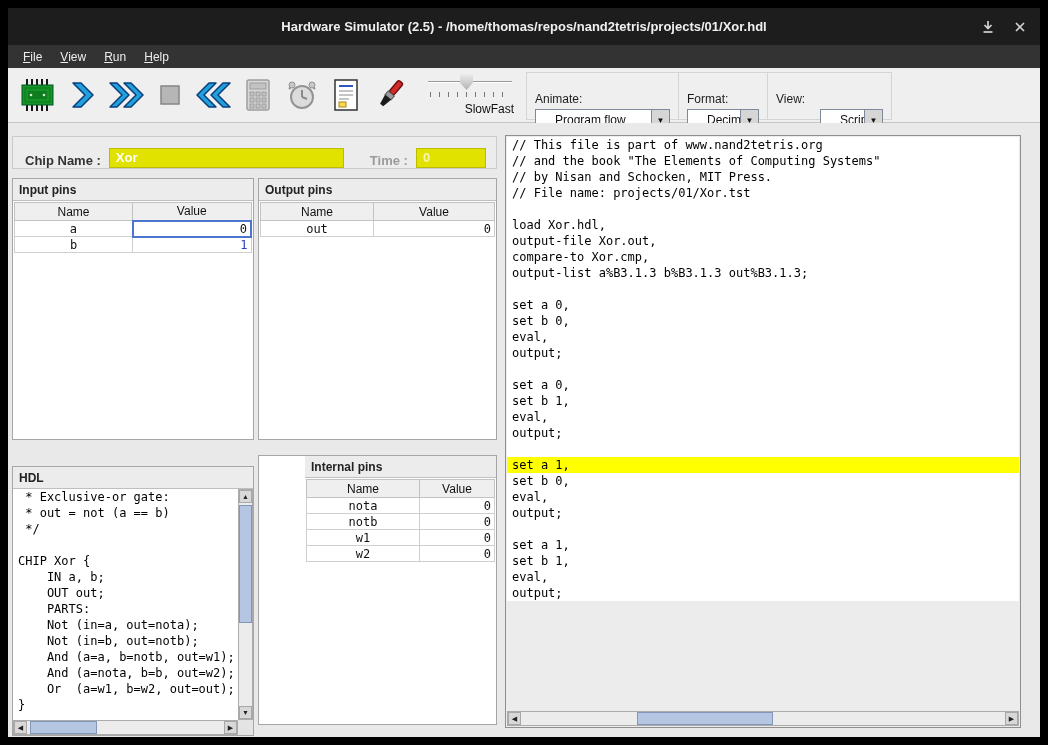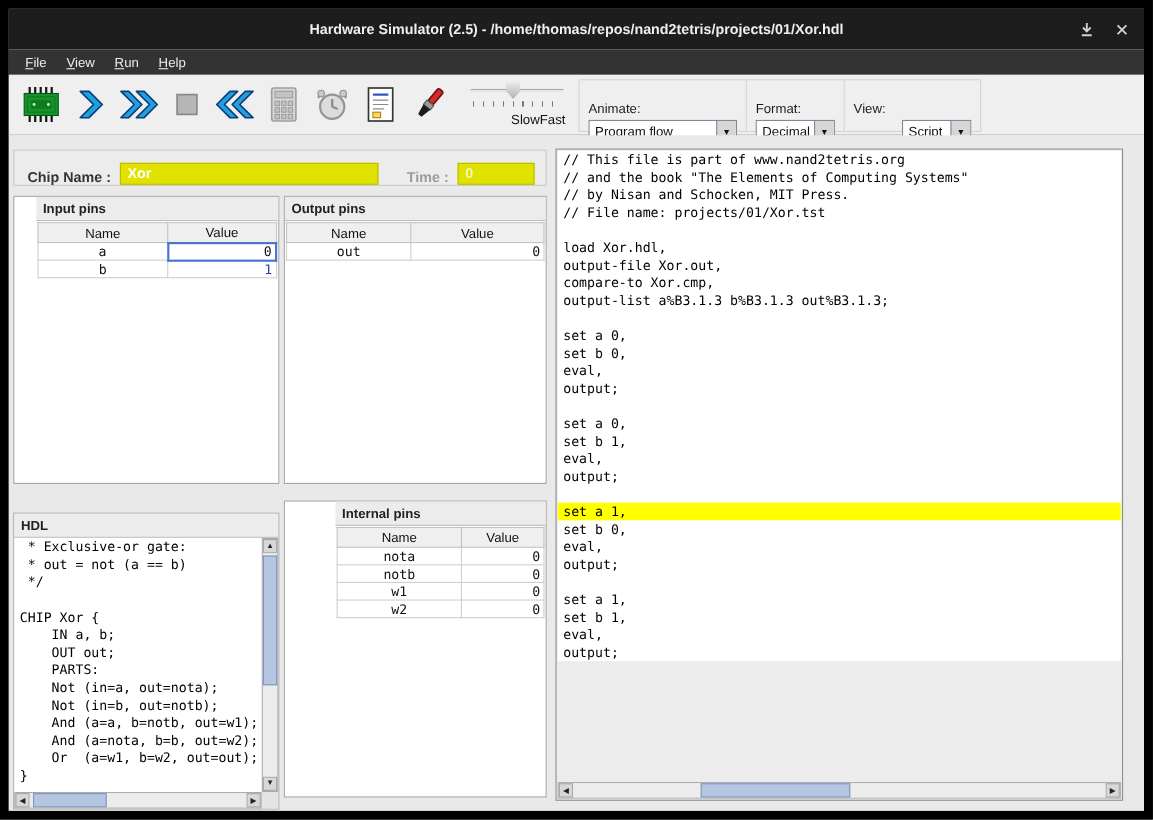--- a/index.html
+++ b/index.html
@@ -31,41 +31,41 @@
                   clip-path:polygon(0 0,100% 0,100% 55%,50% 100%,0 55%); }
   .slider-ticks { position:absolute; left:4px; right:4px; top:20px; height:5px;
                   background:repeating-linear-gradient(90deg,#777 0 1px,transparent 1px 9px); }
   .slider-labels { position:absolute; left:0; right:0; top:30px; display:flex; justify-content:flex-end;
                    font-size:12px; color:#111; }
   .tb-groups { display:flex; height:48px; border:1px solid #d4d4d4; margin-left:12px; background:#efefef; }
   .tb-group { padding:3px 8px 0 8px; border-right:1px solid #d4d4d4; }
   .tb-group:last-child { border-right:none; }
   .tb-label { font-size:12px; color:#1d1d1d; margin-bottom:3px;margin-top:16px; }
   .combo { height:22px; background:#fff; border:1px solid #7e8a99; display:flex; align-items:center; }
-  .combo-text { flex:1; font-size:12px; color:#111; padding-left:5px; white-space:nowrap; overflow:hidden; }
+  .combo-text { flex:1; font-size:12px; color:#111; padding-left:19px; white-space:nowrap; overflow:hidden; }
   .combo-arrow { width:18px; height:20px; background:#d6d6d6; border-left:1px solid #7e8a99;
                  display:flex; align-items:center; justify-content:center; font-size:8px; color:#111; }
   .w-animate { width:135px; } .w-format { width:72px; } .w-view { width:63px;margin-left:44px; }
 
   
   .content { position:absolute; left:0; top:115px; right:0; bottom:0; background:#e9e9e9; }
 
   .chip-panel { position:absolute; left:4px; top:13px; width:485px; height:33px;
                 border:1px solid #cbcbcb; background:#ececec; display:flex; align-items:flex-end; }
   .chip-label { font-weight:bold; font-size:13px; color:#333; margin-left:12px; }
   .yellow-field { background:#e2e200; border:1px solid #bcbc00; height:20px; line-height:18px;
                   font-weight:bold; font-size:13px; color:#fff; padding:0 6px; overflow:hidden; }
   .chip-name-field { width:235px; margin-left:8px; }
   .time-label { font-weight:bold; font-size:13px; color:#9b9b9b; margin-left:26px; }
   .time-field { width:70px; margin-left:8px; color:rgba(255,255,255,0.7); }
 
   .panel { position:absolute; border:1px solid #a6a6a6; background:#fff; }
   .panel-title { height:22px; background:#ececec; border-bottom:1px solid #bfbfbf;
                  font-size:12px; font-weight:bold; color:#222; padding:4px 6px; }
-  .input-panel    { left:4px;   top:55px;  width:242px; height:262px;padding-left:20px; }
+  .input-panel    { left:4px;   top:55px;  width:242px; height:262px; }
   .output-panel   { left:250px; top:55px;  width:239px; height:262px; }
   .hdl-panel      { left:4px;   top:343px; width:242px; height:270px; }
   .internal-panel { left:250px; top:332px; width:239px; height:270px;padding-left:46px; }
 
   .pin-table { border-collapse:collapse; width:calc(100% - 2px); margin:1px 0 0 1px;
                font-family:"DejaVu Sans Mono", monospace; font-size:12px; color:#111; table-layout:fixed; }
   .pin-table th { font-family:"Liberation Sans", sans-serif; font-weight:normal; font-size:12px;
                   background:#efefef; border:1px solid #c2c2c2; height:18px; }
   .pin-table td { border:1px solid #cfcfcf; height:16px; padding:0 3px; background:#fff; }
   td.pin-name  { text-align:center; }

